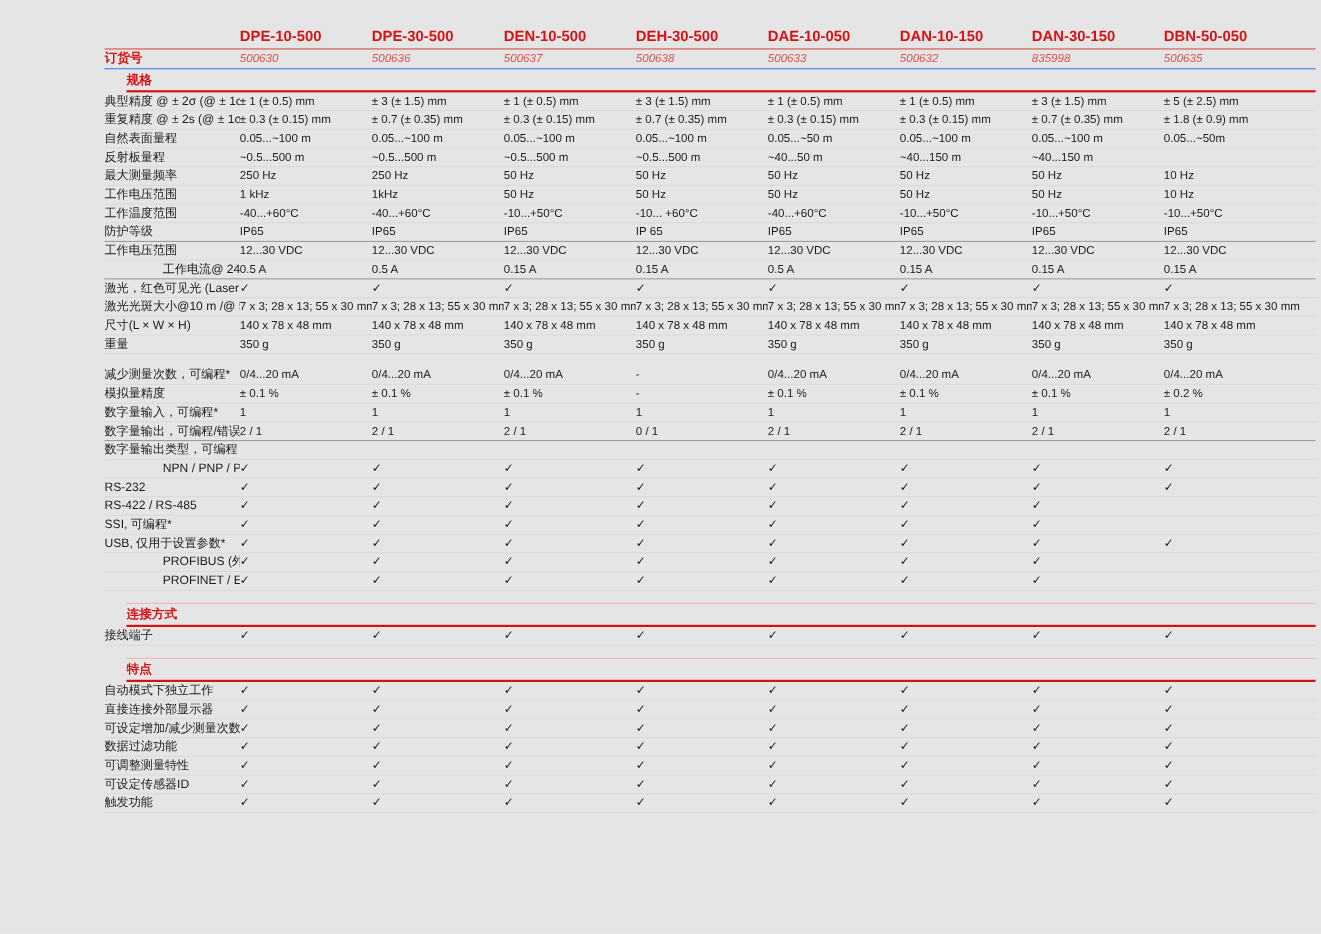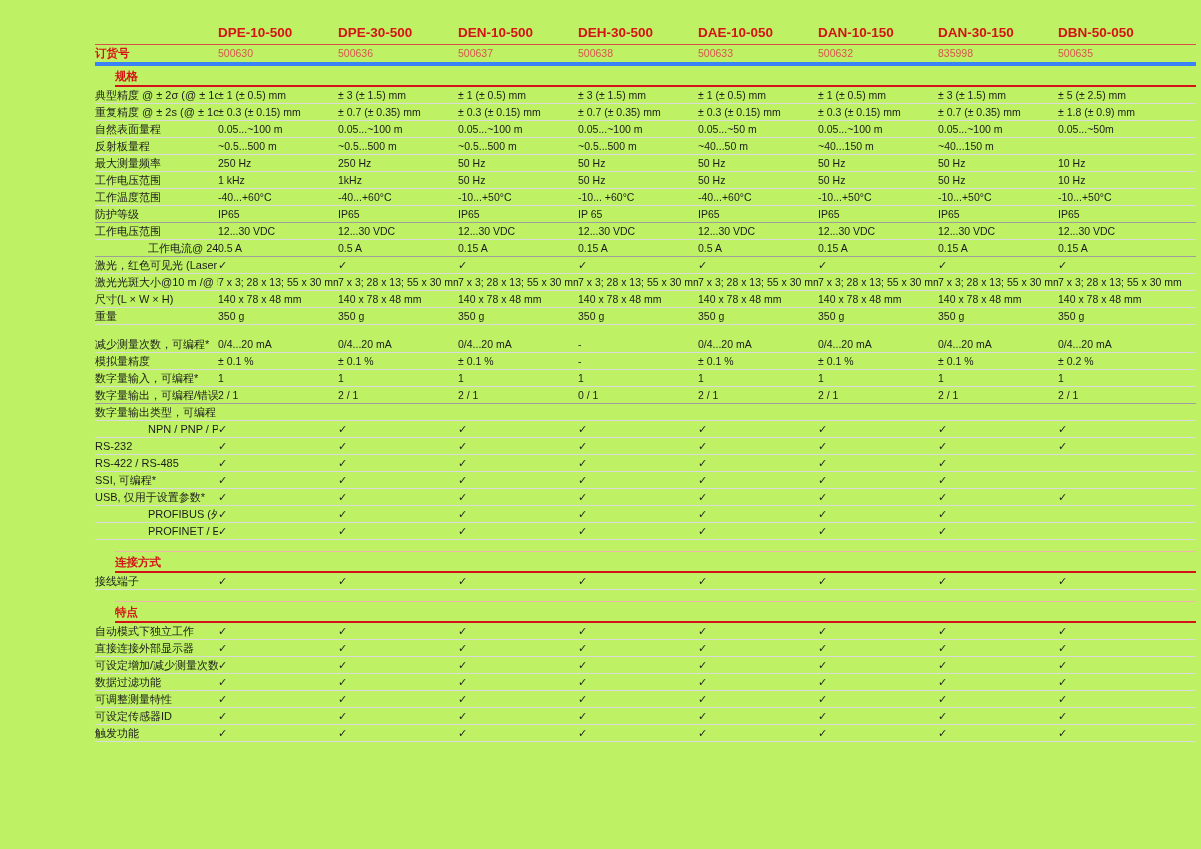--- a/index.html
+++ b/index.html
@@ -2,44 +2,44 @@
 <html><head>
 <meta charset="utf-8">
 <style>
   html,body { margin:0; padding:0; background:#ffffff; }
   body {
     width:1201px; height:849px; overflow:hidden;
     font-family:"Liberation Sans","DejaVu Sans",sans-serif;
     color:#1c1c1c;
     -webkit-font-smoothing:antialiased;
   }
-  .page { position:relative; width:1201px; height:849px; background:#bef264; }
+  .page { position:relative; width:1201px; height:849px; background:#e5e5e5; }
   .spec-table { position:absolute; left:95px; top:22px; width:1101px; }
 
   .grid-row {
     display:grid;
     grid-template-columns:123px repeat(7,120px) 1fr;
     align-items:center;
   }
   .cell { overflow:hidden; white-space:nowrap; }
 
   
   .header-row { height:22px; align-items:end; }
   .product-name {
     font-weight:bold; font-size:13.5px; color:#d51317; padding-bottom:4px;
   }
 
   
   .order-row {
     height:17px; line-height:17px;
     border-top:1px solid #d95049;
-    border-bottom:4px solid #3b82f6;
+    border-bottom:1px solid #3b82f6;
   }
   .order-label { font-weight:bold; font-size:11.5px; color:#d51317; }
-  .order-number { font-size:10.5px; color:#d85550; }
+  .order-number { font-size:10.5px; color:#d85550;font-style:italic; }
 
   
   .section-head {
     padding:3px 0 2px 0;
     border-bottom:2px solid #d51317;
     margin-left:20px;
   }
   .section-head .section-title {
     font-weight:bold; font-size:11.5px; color:#d51317; line-height:14px;
   }

